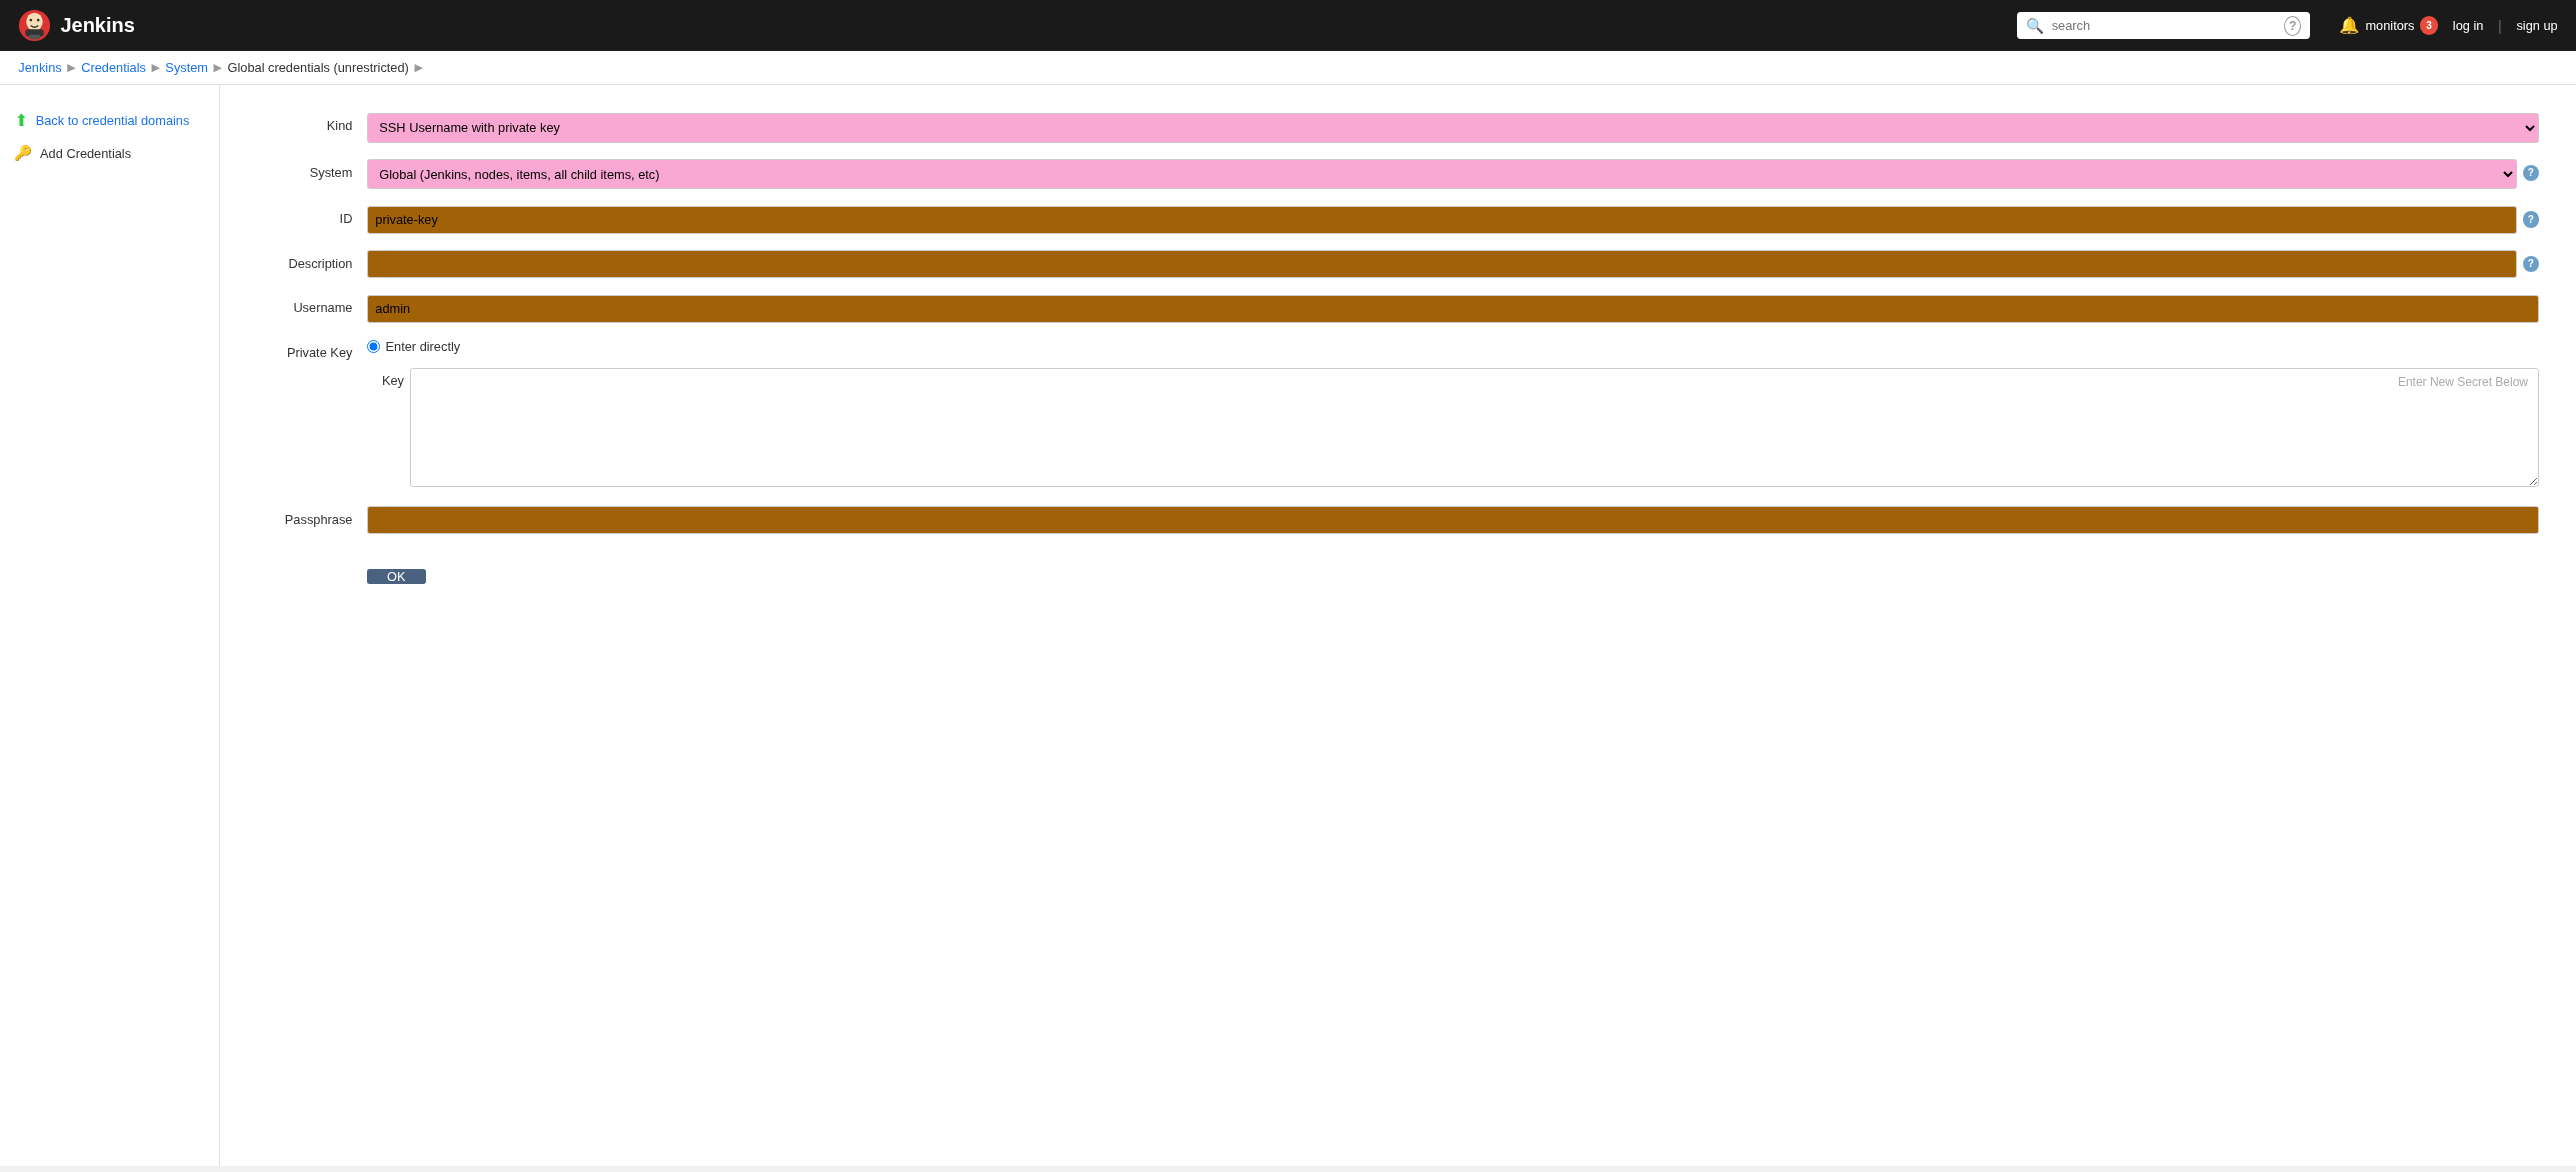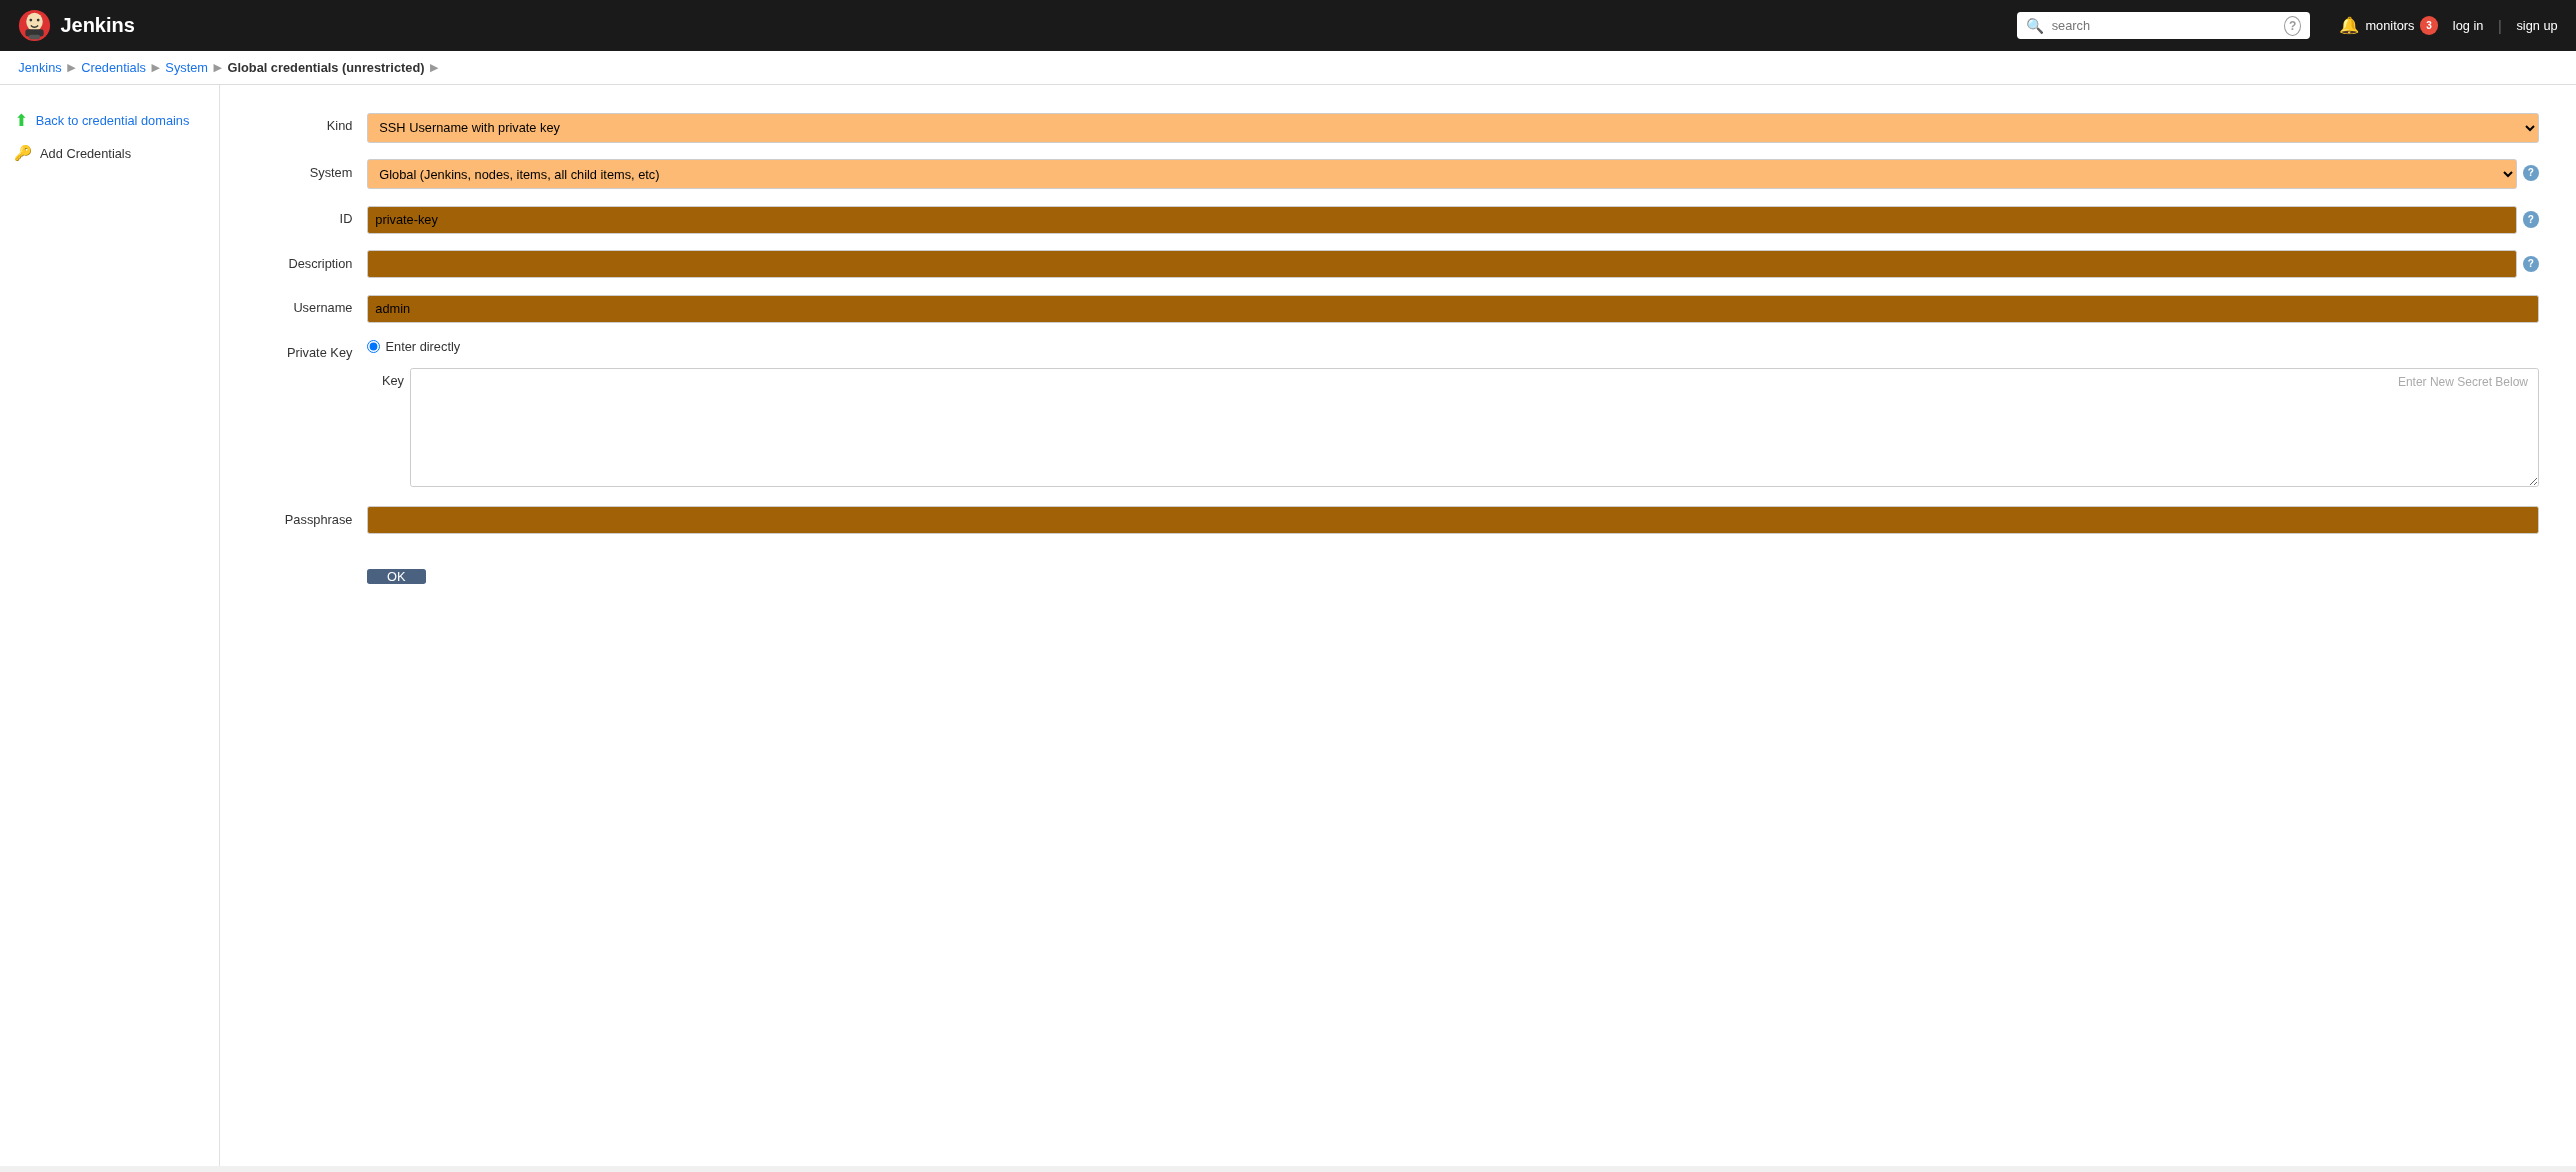--- a/index.html
+++ b/index.html
@@ -112,21 +112,21 @@
       color: #1a73e8;
       cursor: pointer;
       text-decoration: none;
     }
     .breadcrumb-arrow {
       color: #999;
       font-size: 11px;
     }
     .breadcrumb-current {
       color: #333;
-      font-weight: 700;
+      font-weight: 400;
       text-align: right;
     }
 
     
     #main-container {
       display: flex;
       min-height: calc(100vh - 91px);
       background: #fff;
     }
 
@@ -187,21 +187,21 @@
       display: flex;
       align-items: flex-start;
       gap: 5.5px;
     }
     .form-select {
       width: 100%;
       padding: 5.5px 7.3px;
       border: 0.9px solid #ccc;
       border-radius: 2.7px;
       font-size: 12.8px;
-      background: #fdba74;
+      background: #f9a8d4;
       cursor: pointer;
       appearance: auto;
     }
     .form-input {
       width: 100%;
       padding: 5.5px 7.3px;
       border: 0.9px solid #ccc;
       border-radius: 2.7px;
       font-size: 12.8px;
       background: #a16207;

